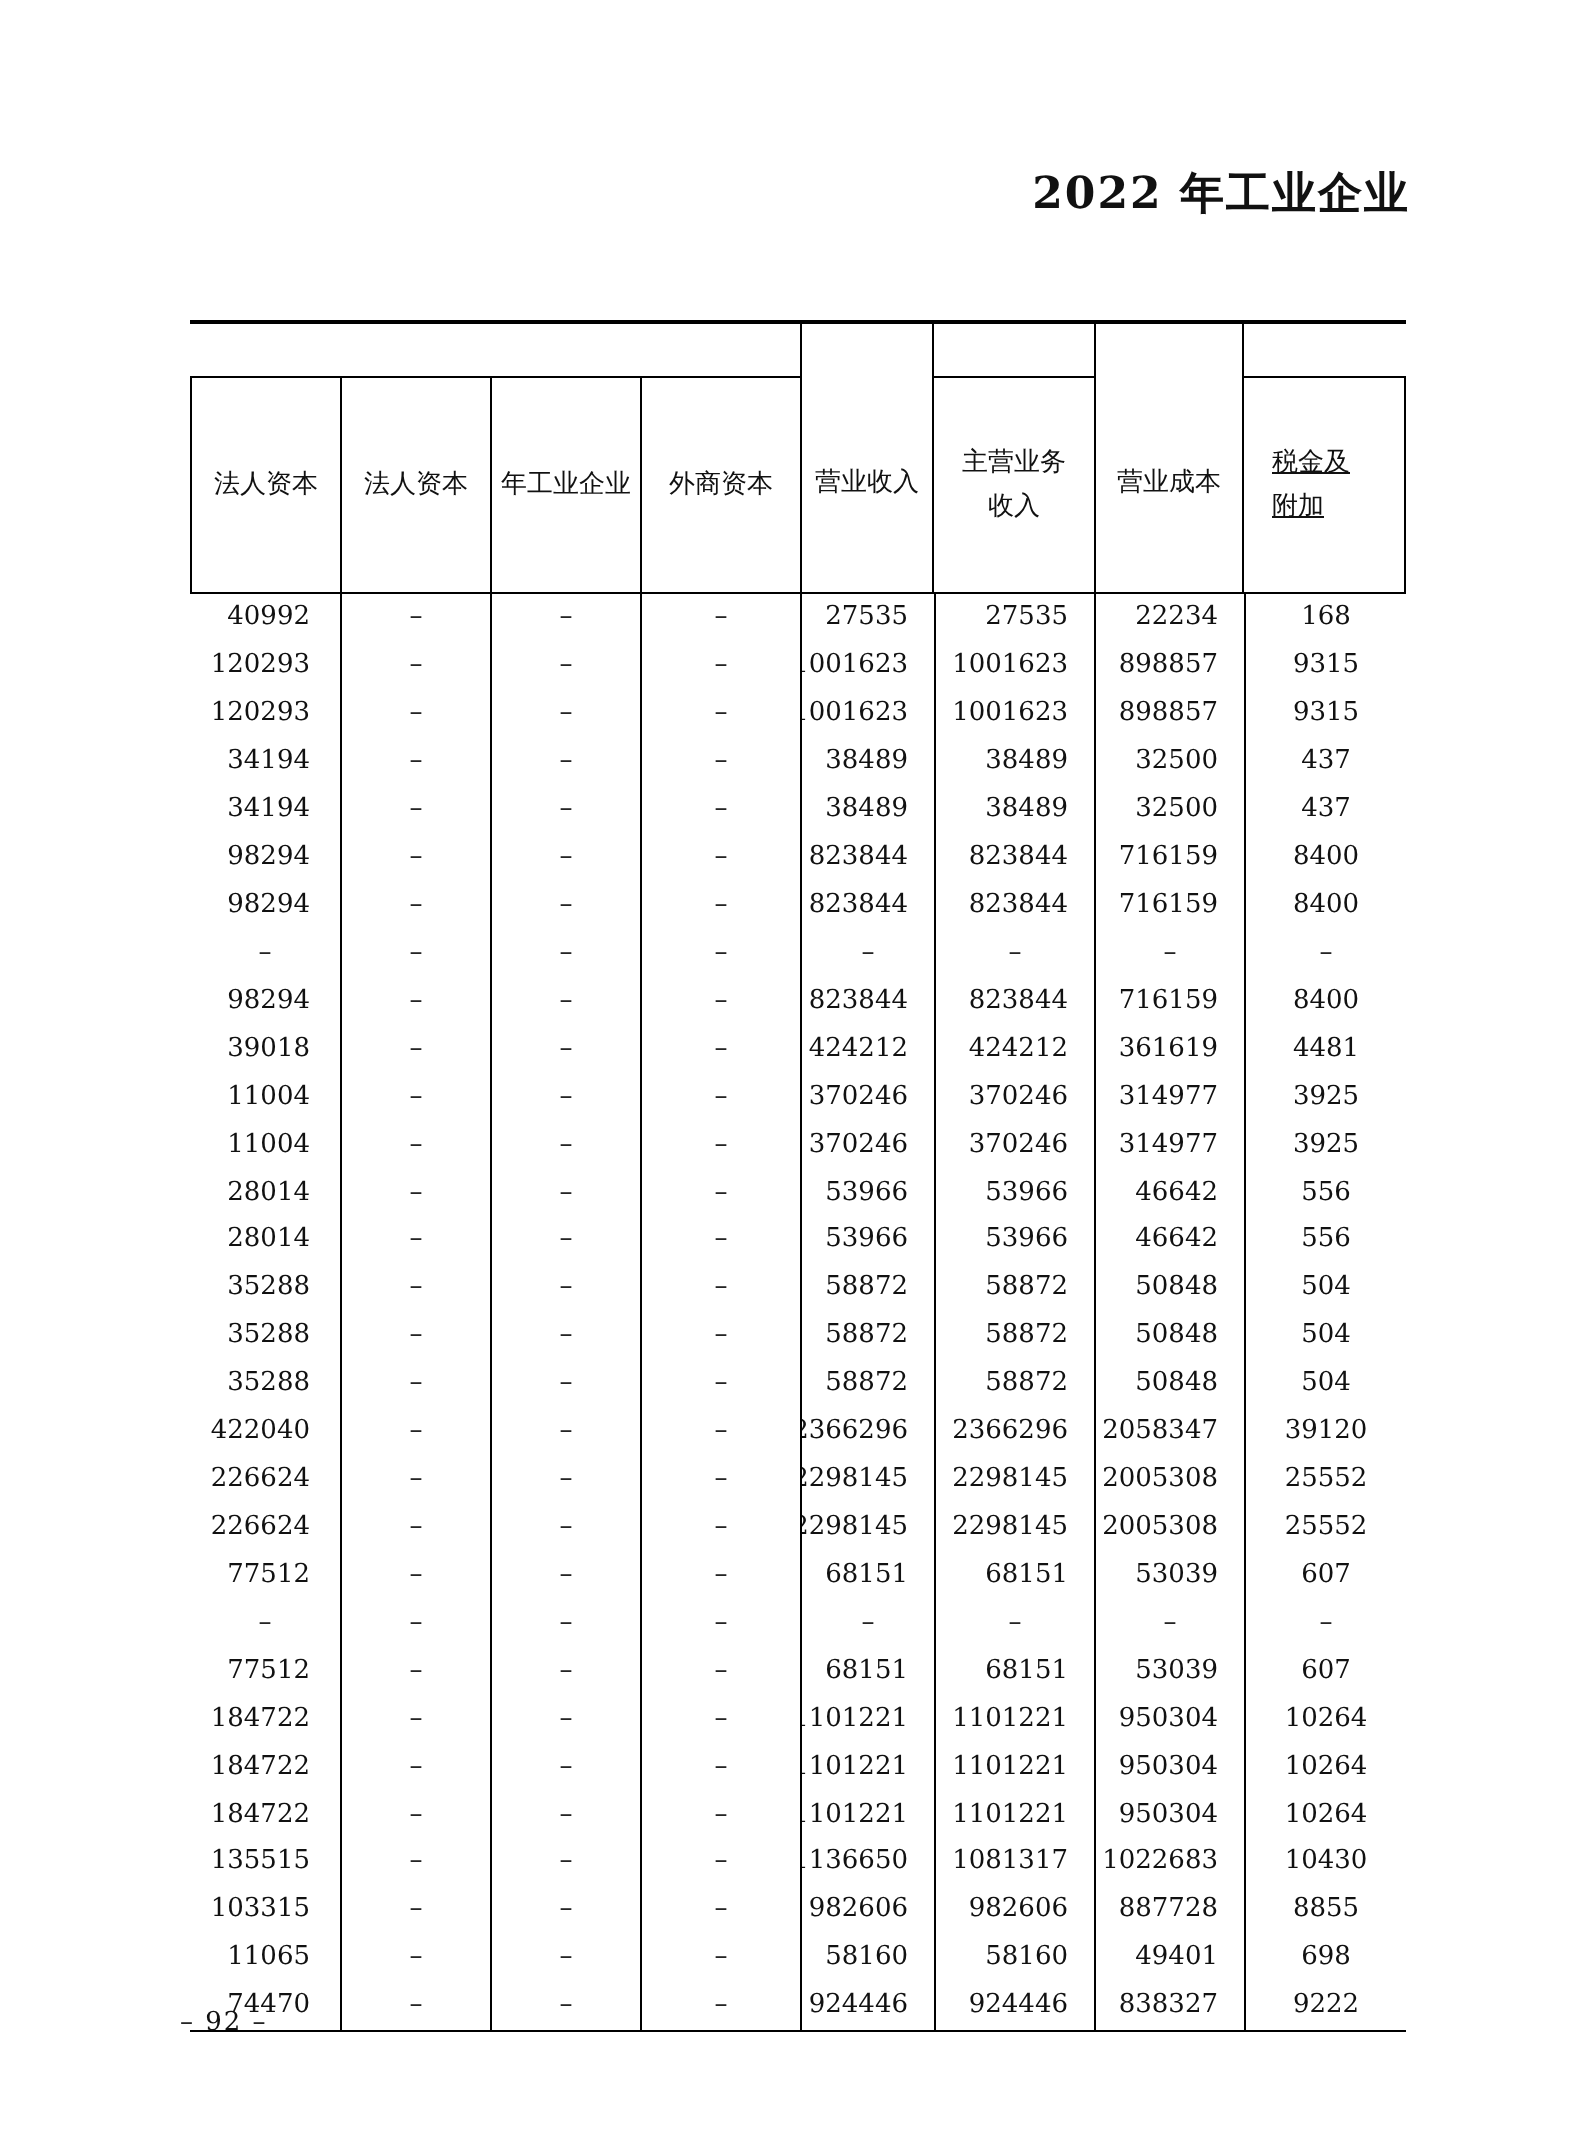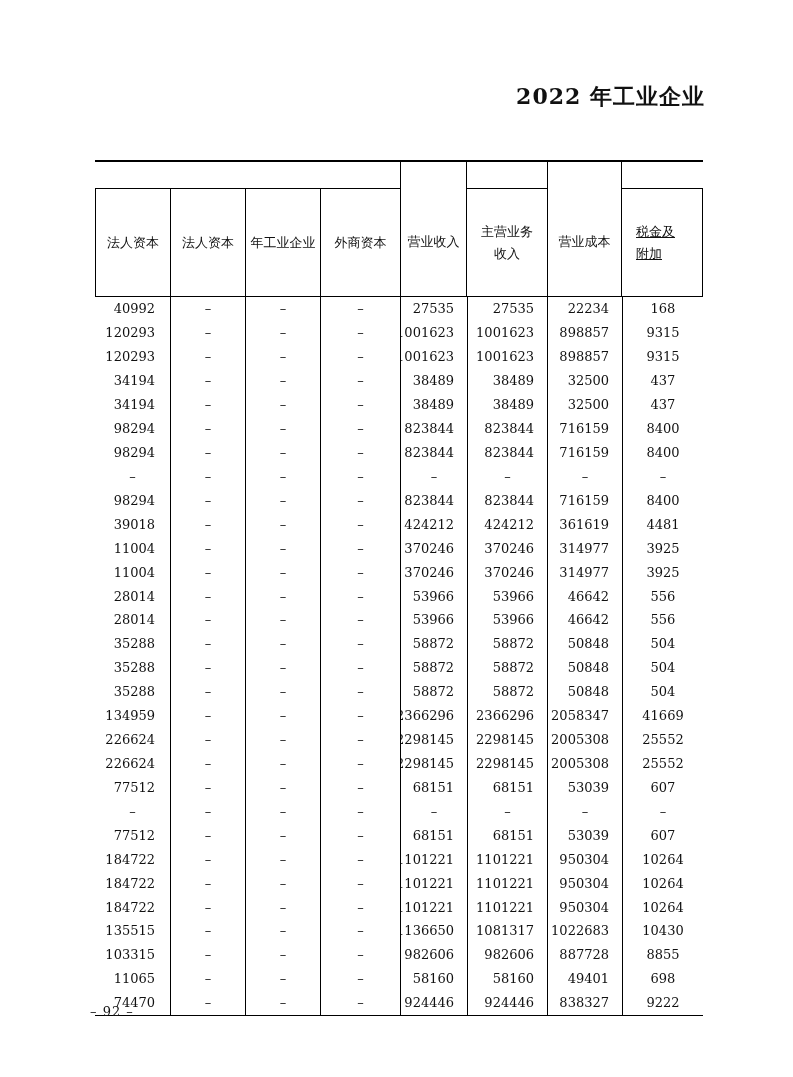--- a/index.html
+++ b/index.html
@@ -244,28 +244,28 @@
           <div class="tcell c0">35288</div>
           <div class="tcell c1 dash">–</div>
           <div class="tcell c2 dash">–</div>
           <div class="tcell c3 dash">–</div>
           <div class="tcell c4">58872</div>
           <div class="tcell c5">58872</div>
           <div class="tcell c6">50848</div>
           <div class="tcell c7">504</div>
         </div>
         <div class="trow">
-          <div class="tcell c0">134959</div>
+          <div class="tcell c0">422040</div>
           <div class="tcell c1 dash">–</div>
           <div class="tcell c2 dash">–</div>
           <div class="tcell c3 dash">–</div>
           <div class="tcell c4">2366296</div>
           <div class="tcell c5">2366296</div>
           <div class="tcell c6">2058347</div>
-          <div class="tcell c7">41669</div>
+          <div class="tcell c7">39120</div>
         </div>
         <div class="trow">
           <div class="tcell c0">226624</div>
           <div class="tcell c1 dash">–</div>
           <div class="tcell c2 dash">–</div>
           <div class="tcell c3 dash">–</div>
           <div class="tcell c4">2298145</div>
           <div class="tcell c5">2298145</div>
           <div class="tcell c6">2005308</div>
           <div class="tcell c7">25552</div>

